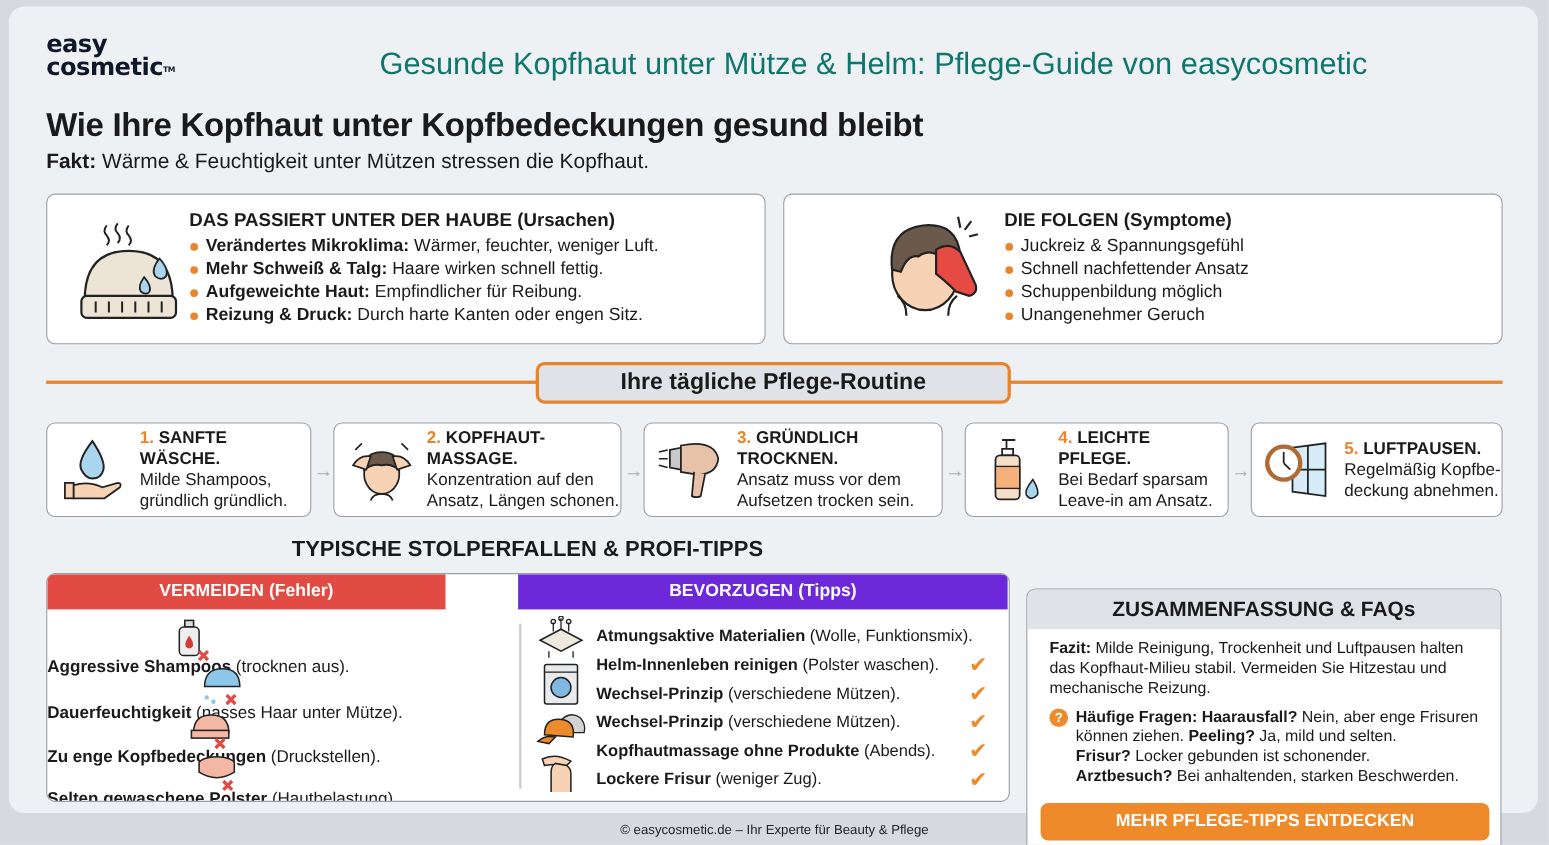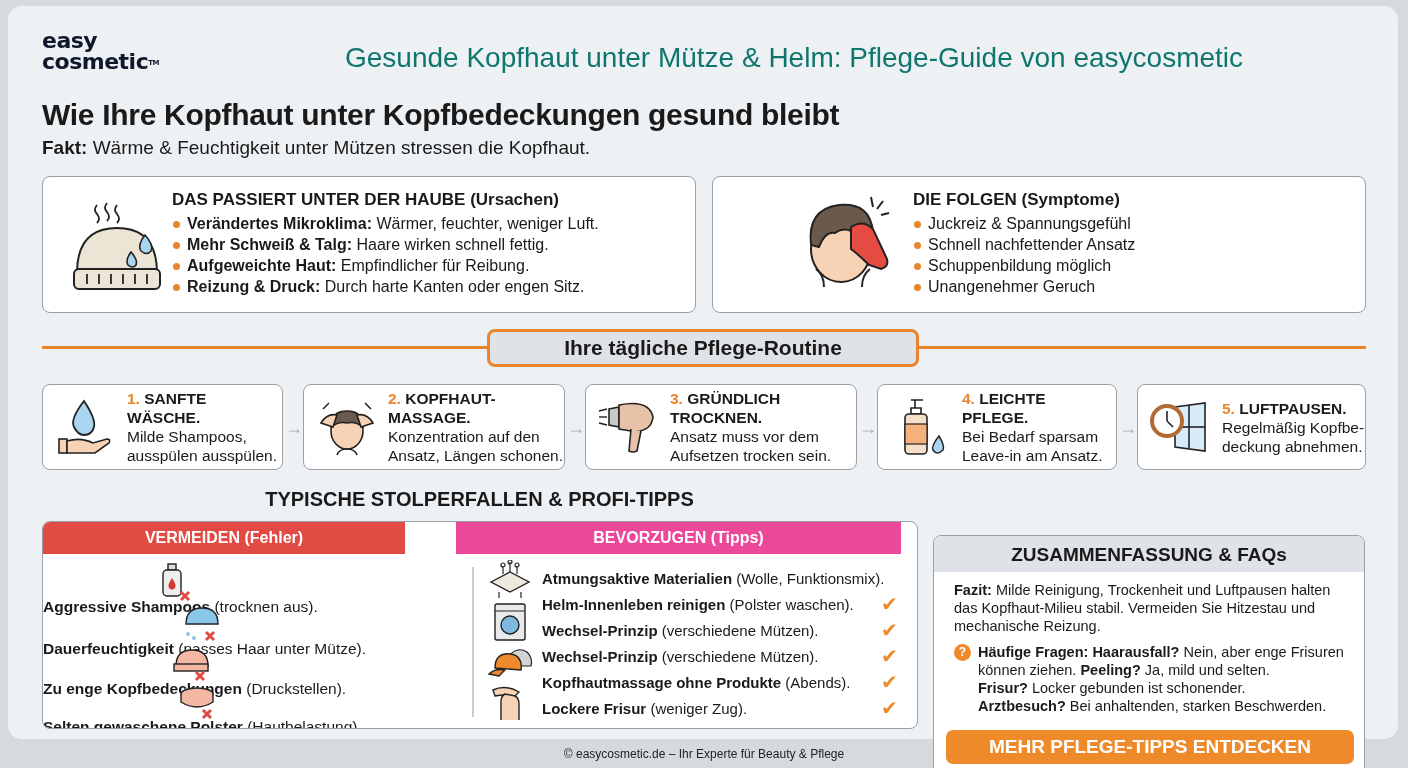--- a/index.html
+++ b/index.html
@@ -78,21 +78,21 @@
     }
     .pit-box {
       position: absolute; left: 42px; top: 521px; width: 876px; height: 208px;
       background: #fff; border: 1.5px solid #9aa0a6; border-radius: 8px; overflow: hidden;
     }
     .pit-head-avoid {
       position: absolute; left: 0; top: 0; width: 362px; height: 32px; background: #e24a44;
       color: #fff; font-weight: bold; font-size: 16px; text-align: center; line-height: 32px;
     }
     .pit-head-prefer {
-      position: absolute; left: 413px; top: 0; width: 445px; height: 32px; background: #ec4899;
+      position: absolute; left: 428px; top: 0; width: 445px; height: 32px; background: #6d28d9;
       color: #fff; font-weight: bold; font-size: 16px; text-align: center; line-height: 32px;
     }
     .pit-divider { position: absolute; left: 429px; top: 45px; width: 1.5px; height: 150px; background: #c8ccd0; }
     .avoid-row { position: absolute; left: 0; display: flex; align-items: center; font-size: 15.5px; flex-direction: column; }
     .avoid-row .ico { width: 50px; height: 36px; position: relative; }
     .prefer-row { position: absolute; left: 499px; font-size: 15px; }
     .check { position: absolute; left: 838px; color: #ef8a2a; font-size: 20px; font-weight: bold; }
 
     
     .sum-box {
@@ -103,21 +103,21 @@
       height: 36px; background: #dfe2e6; text-align: center; font-size: 19px; font-weight: bold; line-height: 38px;
     }
     .sum-fazit { padding: 9px 20px 0 20px; font-size: 14.5px; line-height: 18px; }
     .sum-faq { padding: 8px 20px 0 44px; font-size: 14.5px; line-height: 18px; position: relative; }
     .faq-icon {
       position: absolute; left: 20px; top: 9px; width: 17px; height: 17px; border-radius: 50%;
       background: #ef8a2a; color: #fff; font-size: 12px; font-weight: bold; text-align: center; line-height: 17px;
     }
     .cta {
       position: absolute; left: 12px; top: 194px; width: 408px; height: 34px; border-radius: 7px;
-      background: #ef8a2a; color: #fff; font-weight: bold; font-size: 19px; text-align: center; line-height: 34px;
+      background: #ef8a2a; color: #fff; font-weight: bold; font-size: 16px; text-align: center; line-height: 34px;
       cursor: pointer;
     }
   </style>
 </head>
 <body>
 
 <div class="frame"></div>
 
 <div class="logo">
   <div>easy</div>
@@ -190,21 +190,21 @@
   <div class="ico">
     <svg width="60" height="60" viewBox="0 0 60 60">
       <path d="M28 4 q-14 18 -10 26 q4 8 10 8 q8 0 10 -8 q2 -8 -10 -26z" fill="#a9d5ef" stroke="#222" stroke-width="1.8"></path>
       <rect x="3" y="42" width="8" height="14" fill="#f7d2b4" stroke="#222" stroke-width="1.6"></rect>
       <path d="M11 44 q14 -4 26 2 l14 -4 q4 0 2 4 l-14 10 l-28 0z" fill="#f7d2b4" stroke="#222" stroke-width="1.6"></path>
     </svg>
   </div>
   <div class="txt">
     <div><span class="num">1.</span><span class="ttl"> SANFTE WÄSCHE.</span></div>
     <div>Milde Shampoos,</div>
-    <div>ausspülen ausspülen.</div>
+    <div>gründlich gründlich.</div>
   </div>
 </div>
 <span class="arrow" style="left:285px;">→</span>
 
 <div class="step" style="left:303px; width:262px;">
   <div class="ico">
     <svg width="64" height="60" viewBox="0 0 64 60">
       <ellipse cx="32" cy="34" rx="16" ry="18" fill="#f7d2b4" stroke="#222" stroke-width="1.6"></ellipse>
       <path d="M16 30 q0 -16 16 -16 q16 0 16 16 q-8 -6 -16 -4 q-8 -2 -16 4z" fill="#6b5a4c" stroke="#222" stroke-width="1.6"></path>
       <path d="M6 26 q6 -10 16 -8 l-4 12z M58 26 q-6 -10 -16 -8 l4 12z" fill="#f7d2b4" stroke="#222" stroke-width="1.6"></path>

